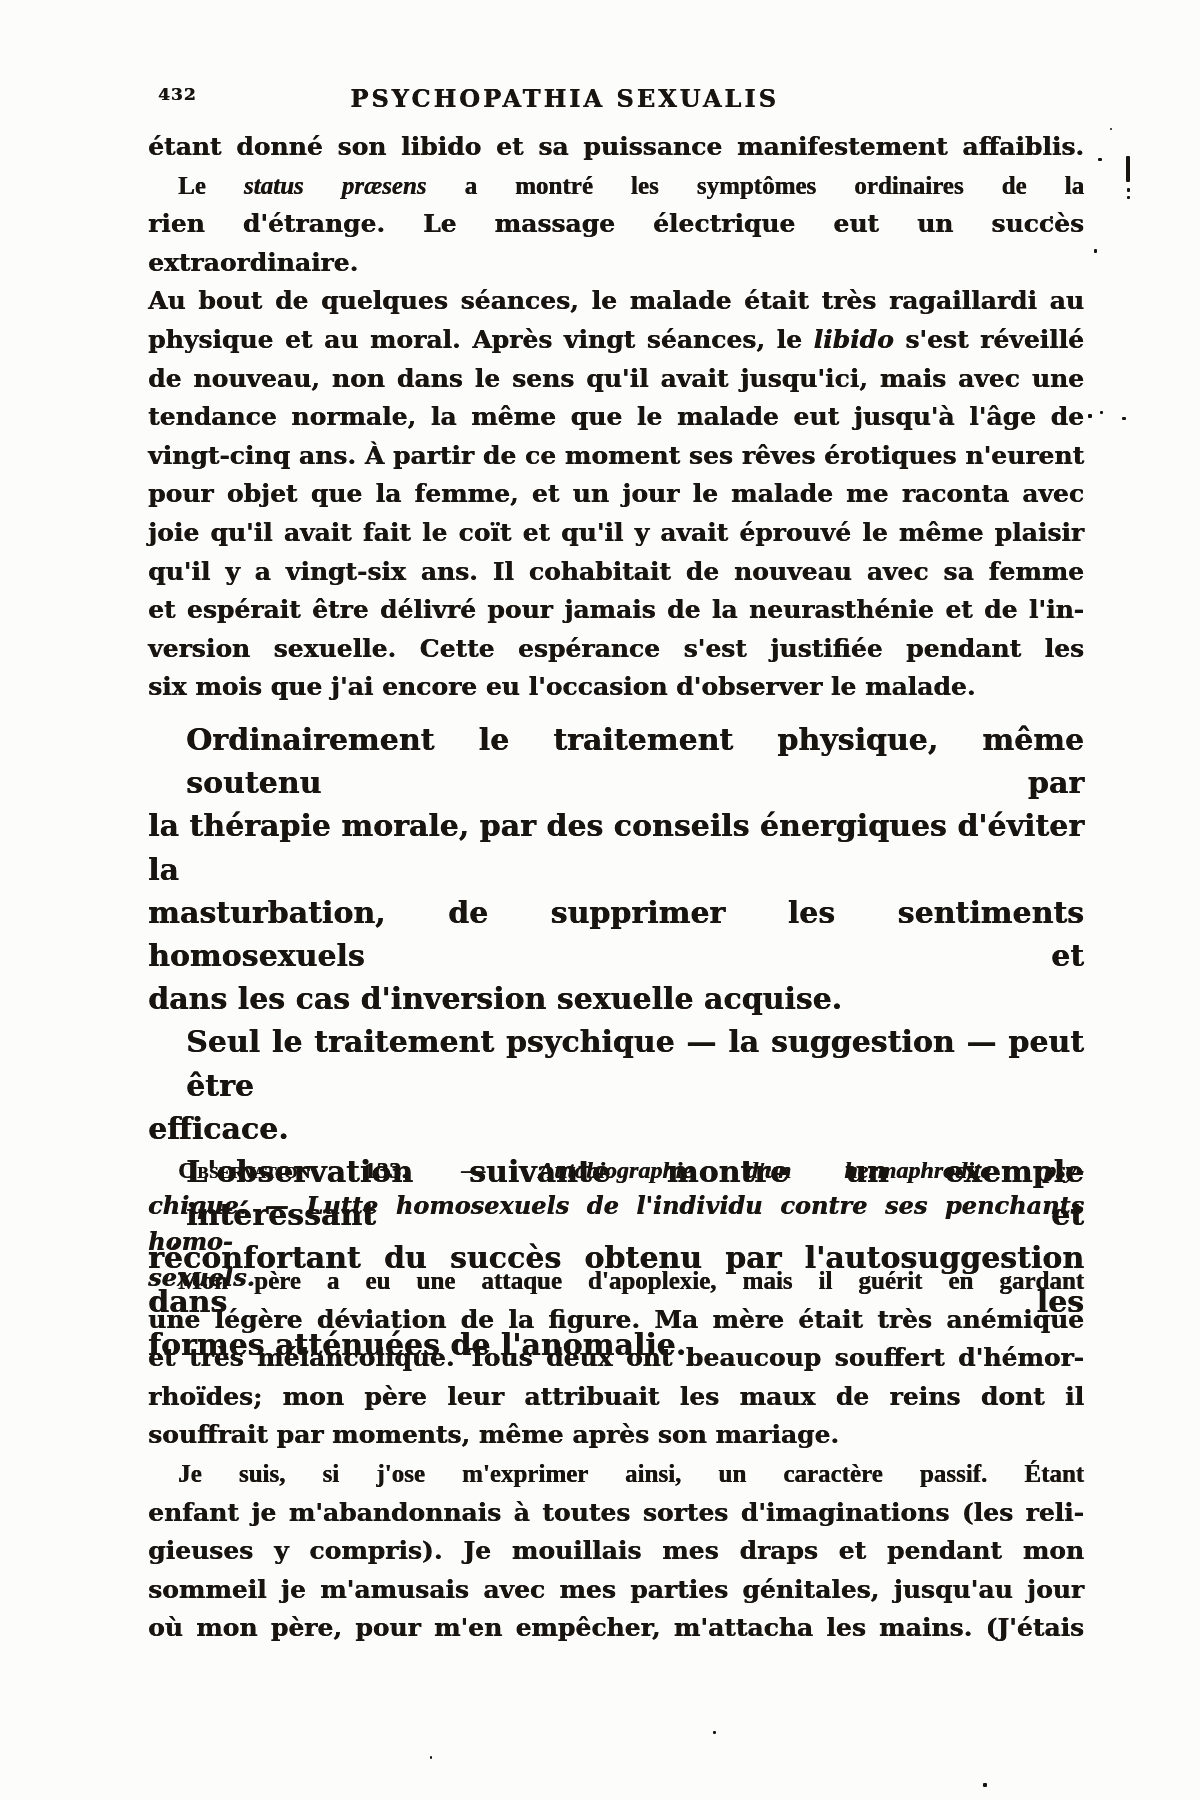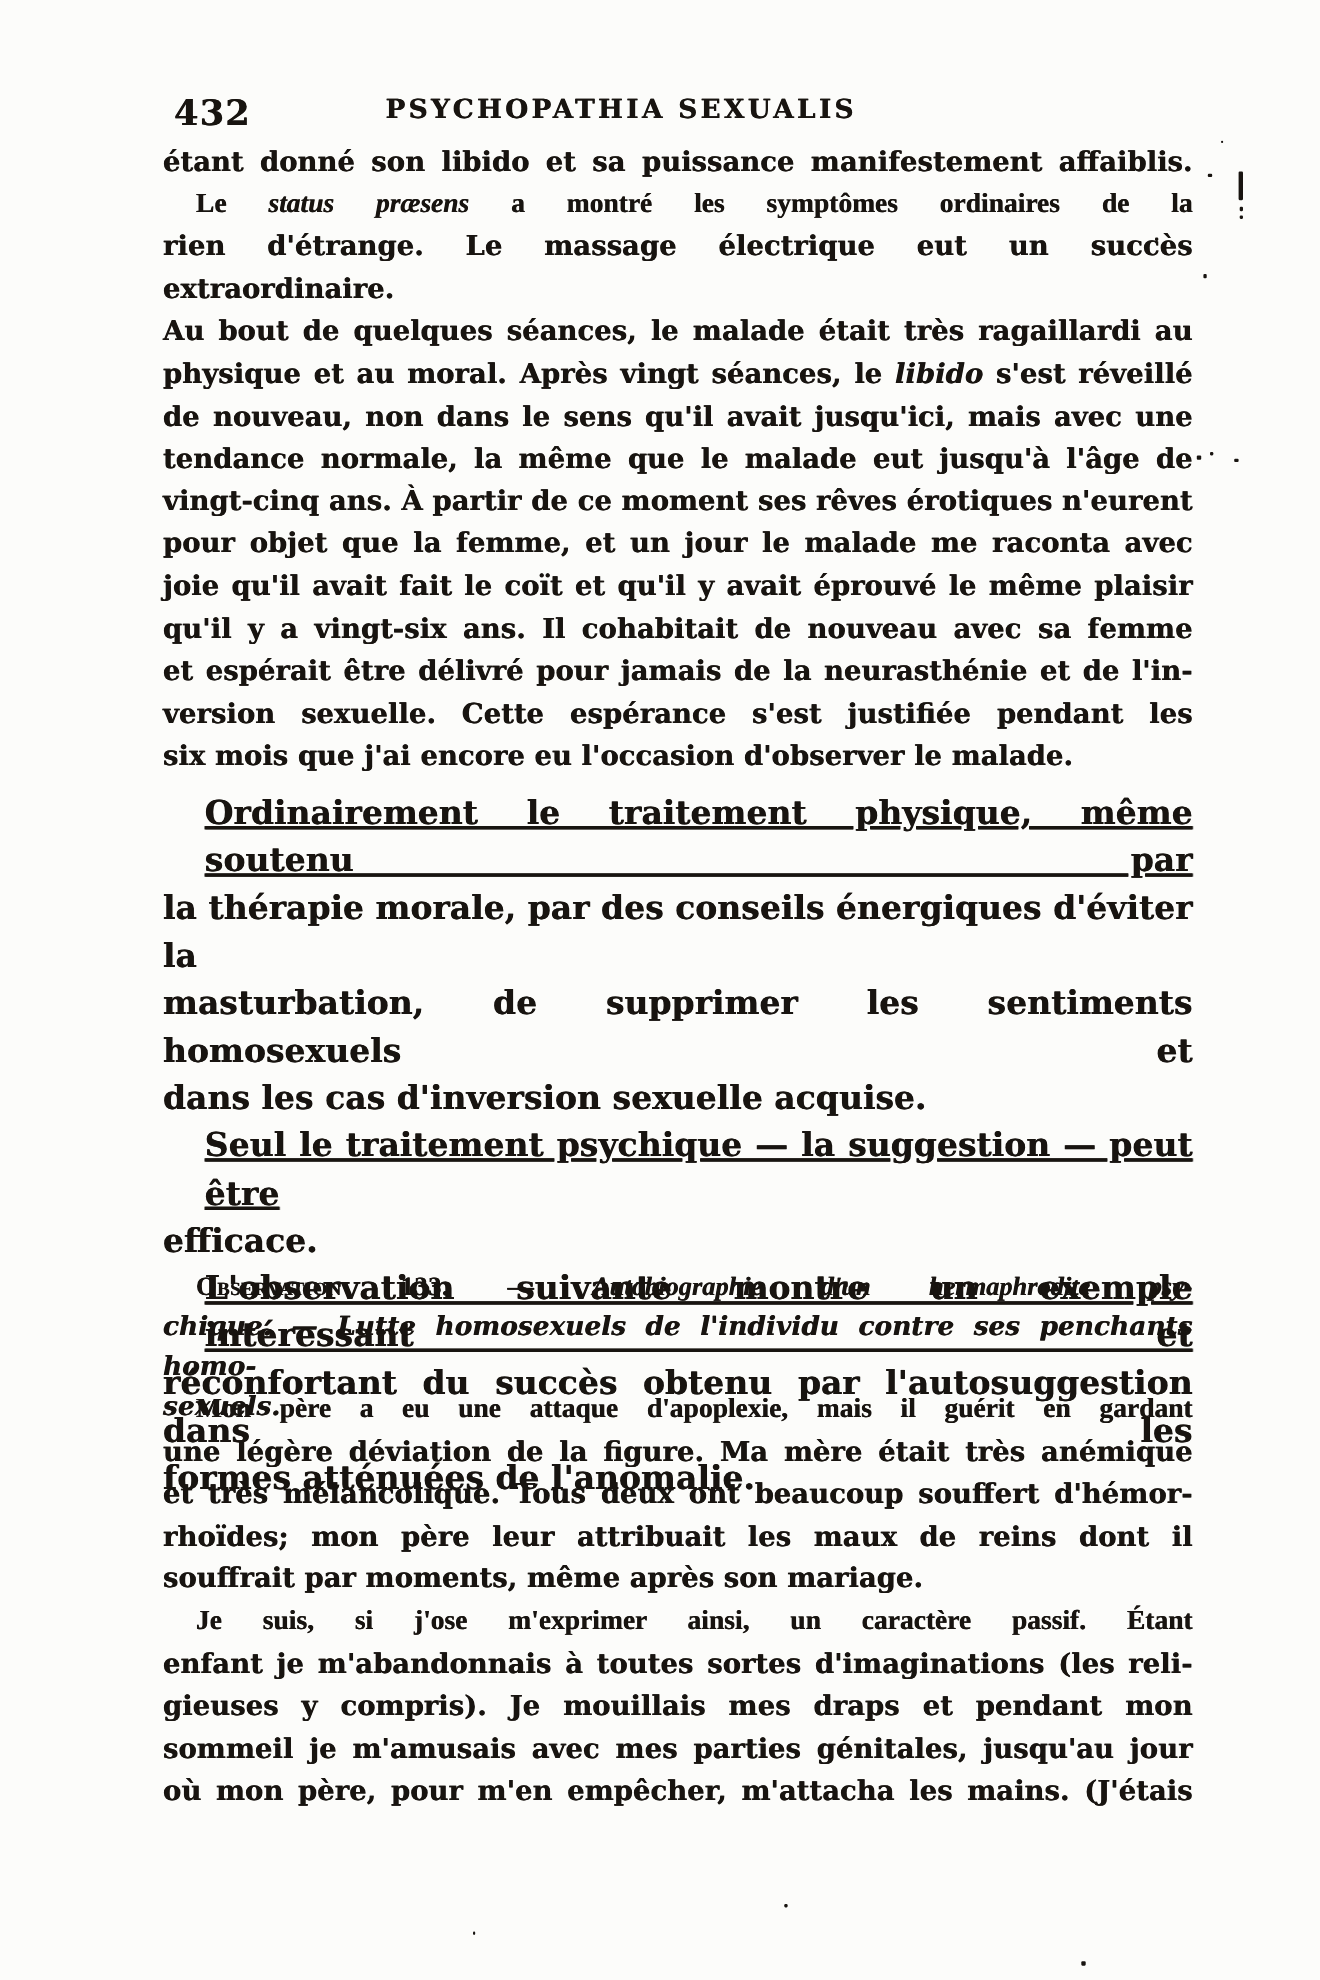--- a/index.html
+++ b/index.html
@@ -8,21 +8,21 @@
     width:1200px;height:1800px;
     background:#fcfcfa;
     overflow:hidden;
     font-family:"DejaVu Serif","Liberation Serif",serif;
     color:#181410;
   }
   
   .header-row{position:absolute;top:84px;left:0;width:1090px;height:34px;}
   .pagenum{
     position:absolute;left:158px;top:0;
-    font-size:32px;font-weight:700;letter-spacing:1px;
+    font-size:17px;font-weight:700;letter-spacing:1px;
     text-shadow:0.5px 0 currentColor;
   }
   .running-title{
     display:block;text-align:center;
     font-size:24px;font-weight:700;letter-spacing:3px;
     text-shadow:0.5px 0 currentColor;
     margin-left:39px;
   }
   
   .block{position:absolute;left:148px;width:936px;}
@@ -35,21 +35,21 @@
     text-align-last:left;
     white-space:normal;
     font-weight:700;
     text-shadow:0.45px 0 currentColor;
   }
   .line.fill{text-align-last:justify;}
   .small .line{font-size:25px;line-height:38.6px;}
   .large .line{font-size:30px;line-height:43.2px;}
   .obs .line{font-size:24px;line-height:36px;}
   .small .line.indent,.obs .line.indent{padding-left:30px;font-family:Liberation Serif, serif;}
-  .large .line.indent{padding-left:38px;text-decoration:underline;}
+  .large .line.indent{padding-left:38px;}
   .it{font-style:italic;}
   .sc{font-variant-caps:small-caps;font-variant:small-caps;letter-spacing:0.5px;}
   
   .speck{position:absolute;background:#181410;border-radius:1px;}
 </style>
 </head>
 <body>
 
 <div class="page">
 

